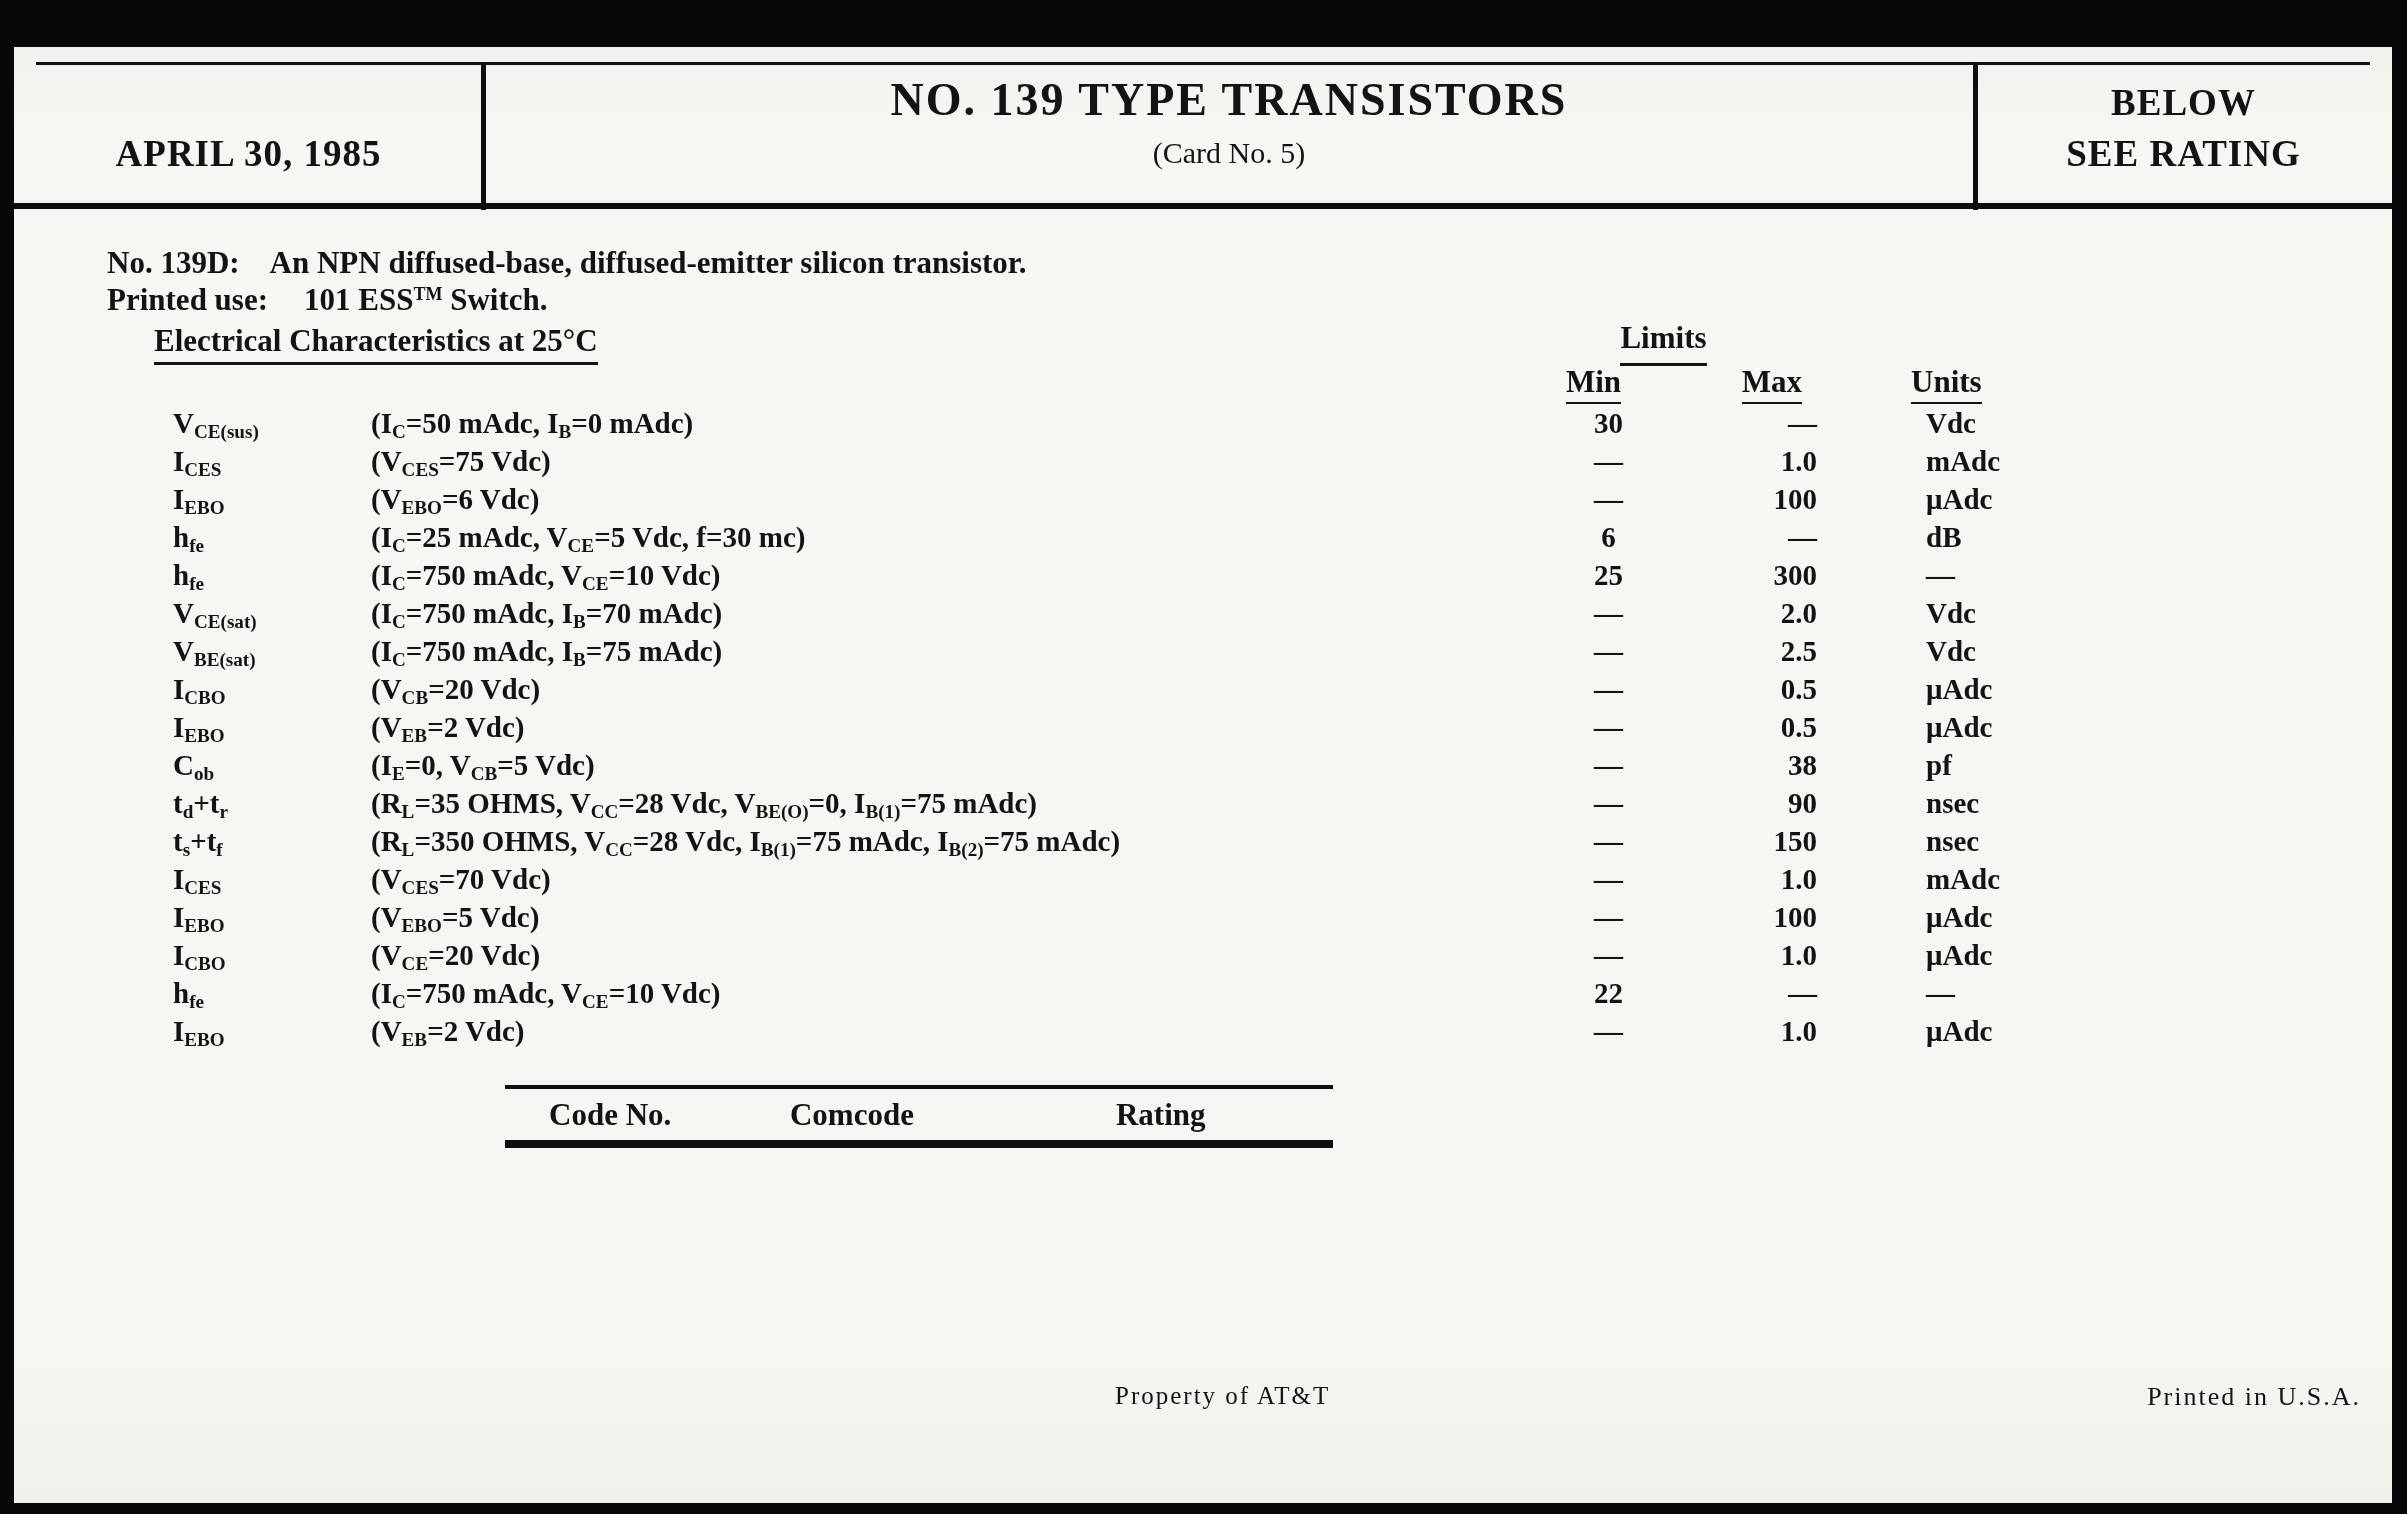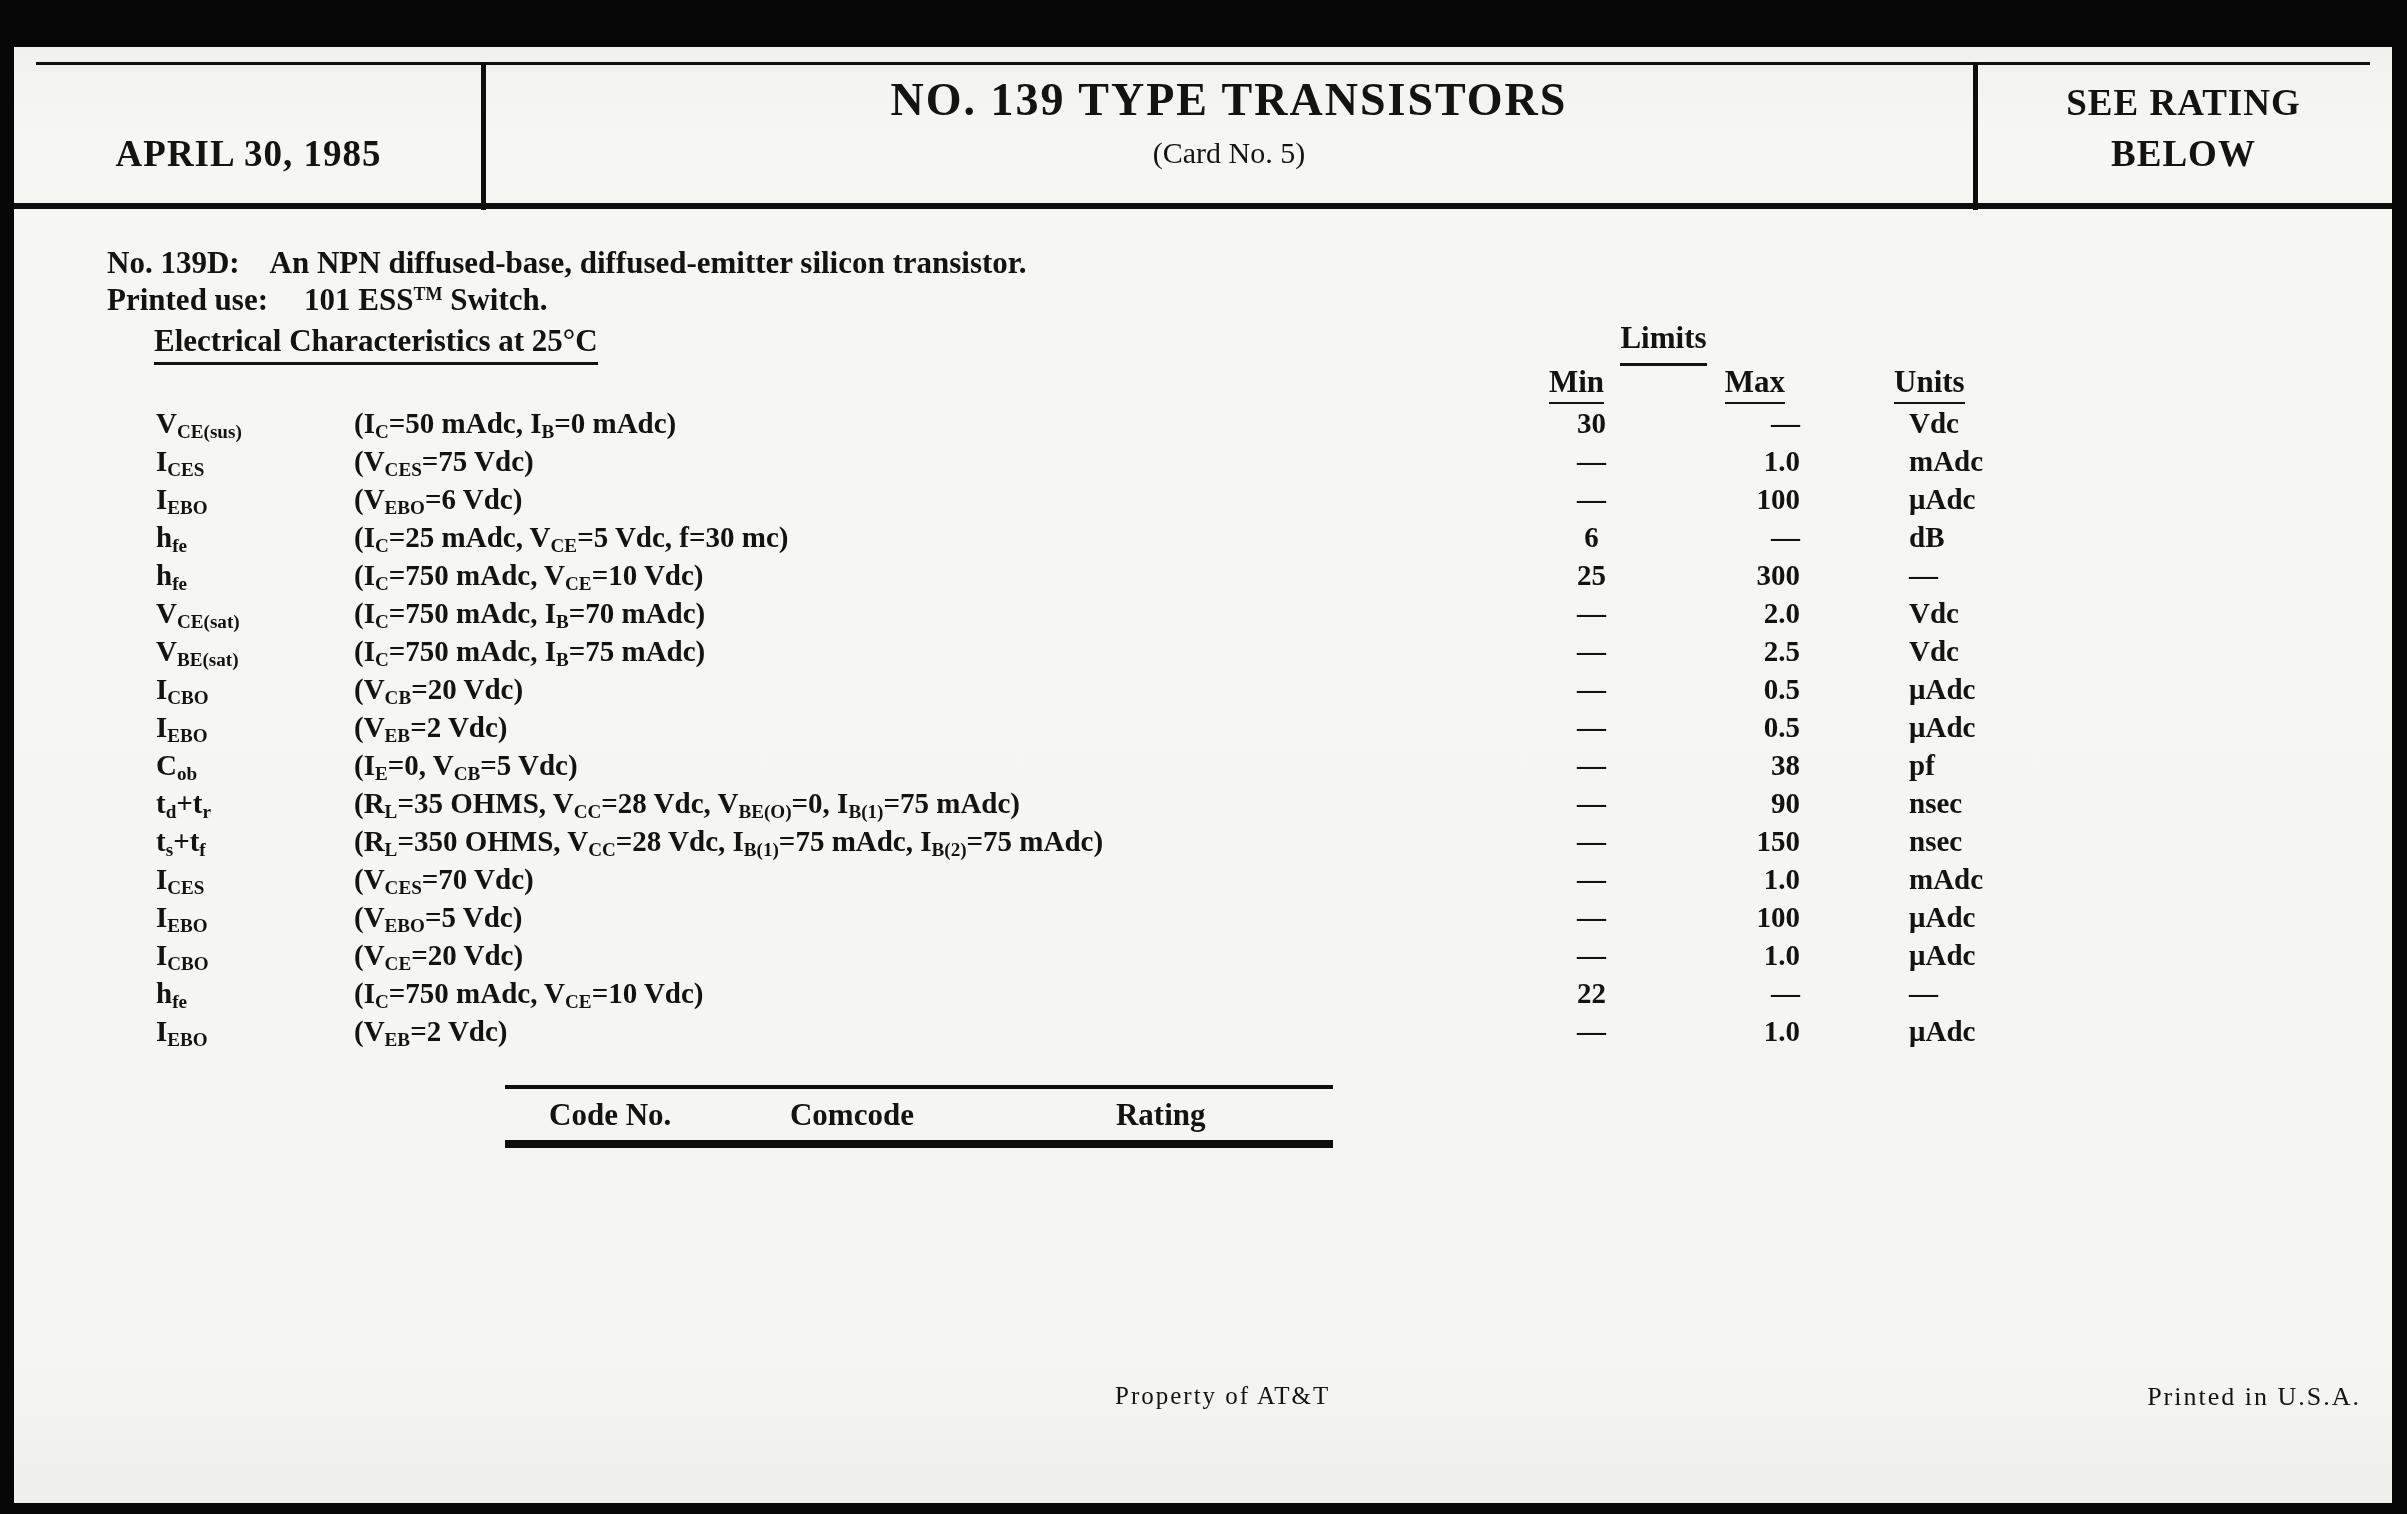--- a/index.html
+++ b/index.html
@@ -28,21 +28,21 @@
   .h-rating { position:absolute; left:1961px; top:30px; width:417px; text-align:center; font-size:37px; line-height:51px; letter-spacing:1px; }
   
   .intro1 { position:absolute; left:93px; top:198px; font-size:31px; }
   .intro2 { position:absolute; left:93px; top:235px; font-size:31px; }
   .gap1 { display:inline-block; width:30px; }
   .gap2 { display:inline-block; width:36px; }
   .sec-title { position:absolute; left:140px; top:276px; font-size:31px; border-bottom:3px solid #141311; padding-bottom:3px; }
   .limits { position:absolute; left:1516px; top:273px; width:267px; text-align:center; font-size:31px; }
   .limits .ul { border-bottom:3px solid #141311; padding-bottom:8px; }
   
-  .cgrid { position:absolute; left:127px; width:1926px; }
+  .cgrid { position:absolute; left:144px; width:1926px; }
   .chead { top:317px; display:grid; grid-template-columns:198px 1178px 119px 149px 282px; font-size:31px; }
   .rows  { top:358px;margin-left:15px; }
   .crow  { display:grid; grid-template-columns:198px 1178px 119px 149px 282px; height:38px; font-size:29px; line-height:36px; white-space:nowrap; }
   .ccell { overflow:visible; }
   .c-min { text-align:center; }
   .c-max { text-align:right; }
   .c-units { padding-left:109px; }
   .ul { border-bottom:2px solid #141311; padding-bottom:3px; }
   sub { font-size:66%; line-height:0; position:relative; bottom:-0.28em; vertical-align:baseline; }
   sup { font-size:58%; line-height:0; position:relative; top:-0.55em; vertical-align:baseline; }
@@ -62,22 +62,22 @@
 
   <div class="hrule-top"></div>
   <div class="hdiv hdiv1"></div>
   <div class="hdiv hdiv2"></div>
   <div class="hrule-bottom"></div>
 
   <div class="h-date">APRIL 30, 1985</div>
   <div class="h-title">NO. 139 TYPE TRANSISTORS</div>
   <div class="h-sub">(Card No. 5)</div>
   <div class="h-rating">
+    <div>BELOW</div>
     <div>SEE RATING</div>
-    <div>BELOW</div>
   </div>
 
   <div class="intro1">
     <span>No. 139D:</span><span class="gap1"></span><span>An NPN diffused-base, diffused-emitter silicon transistor.</span>
   </div>
   <div class="intro2">
     <span>Printed use:</span><span class="gap2"></span><span>101 ESS<sup>TM</sup> Switch.</span>
   </div>
 
   <div class="sec-title">Electrical Characteristics at 25°C</div>

